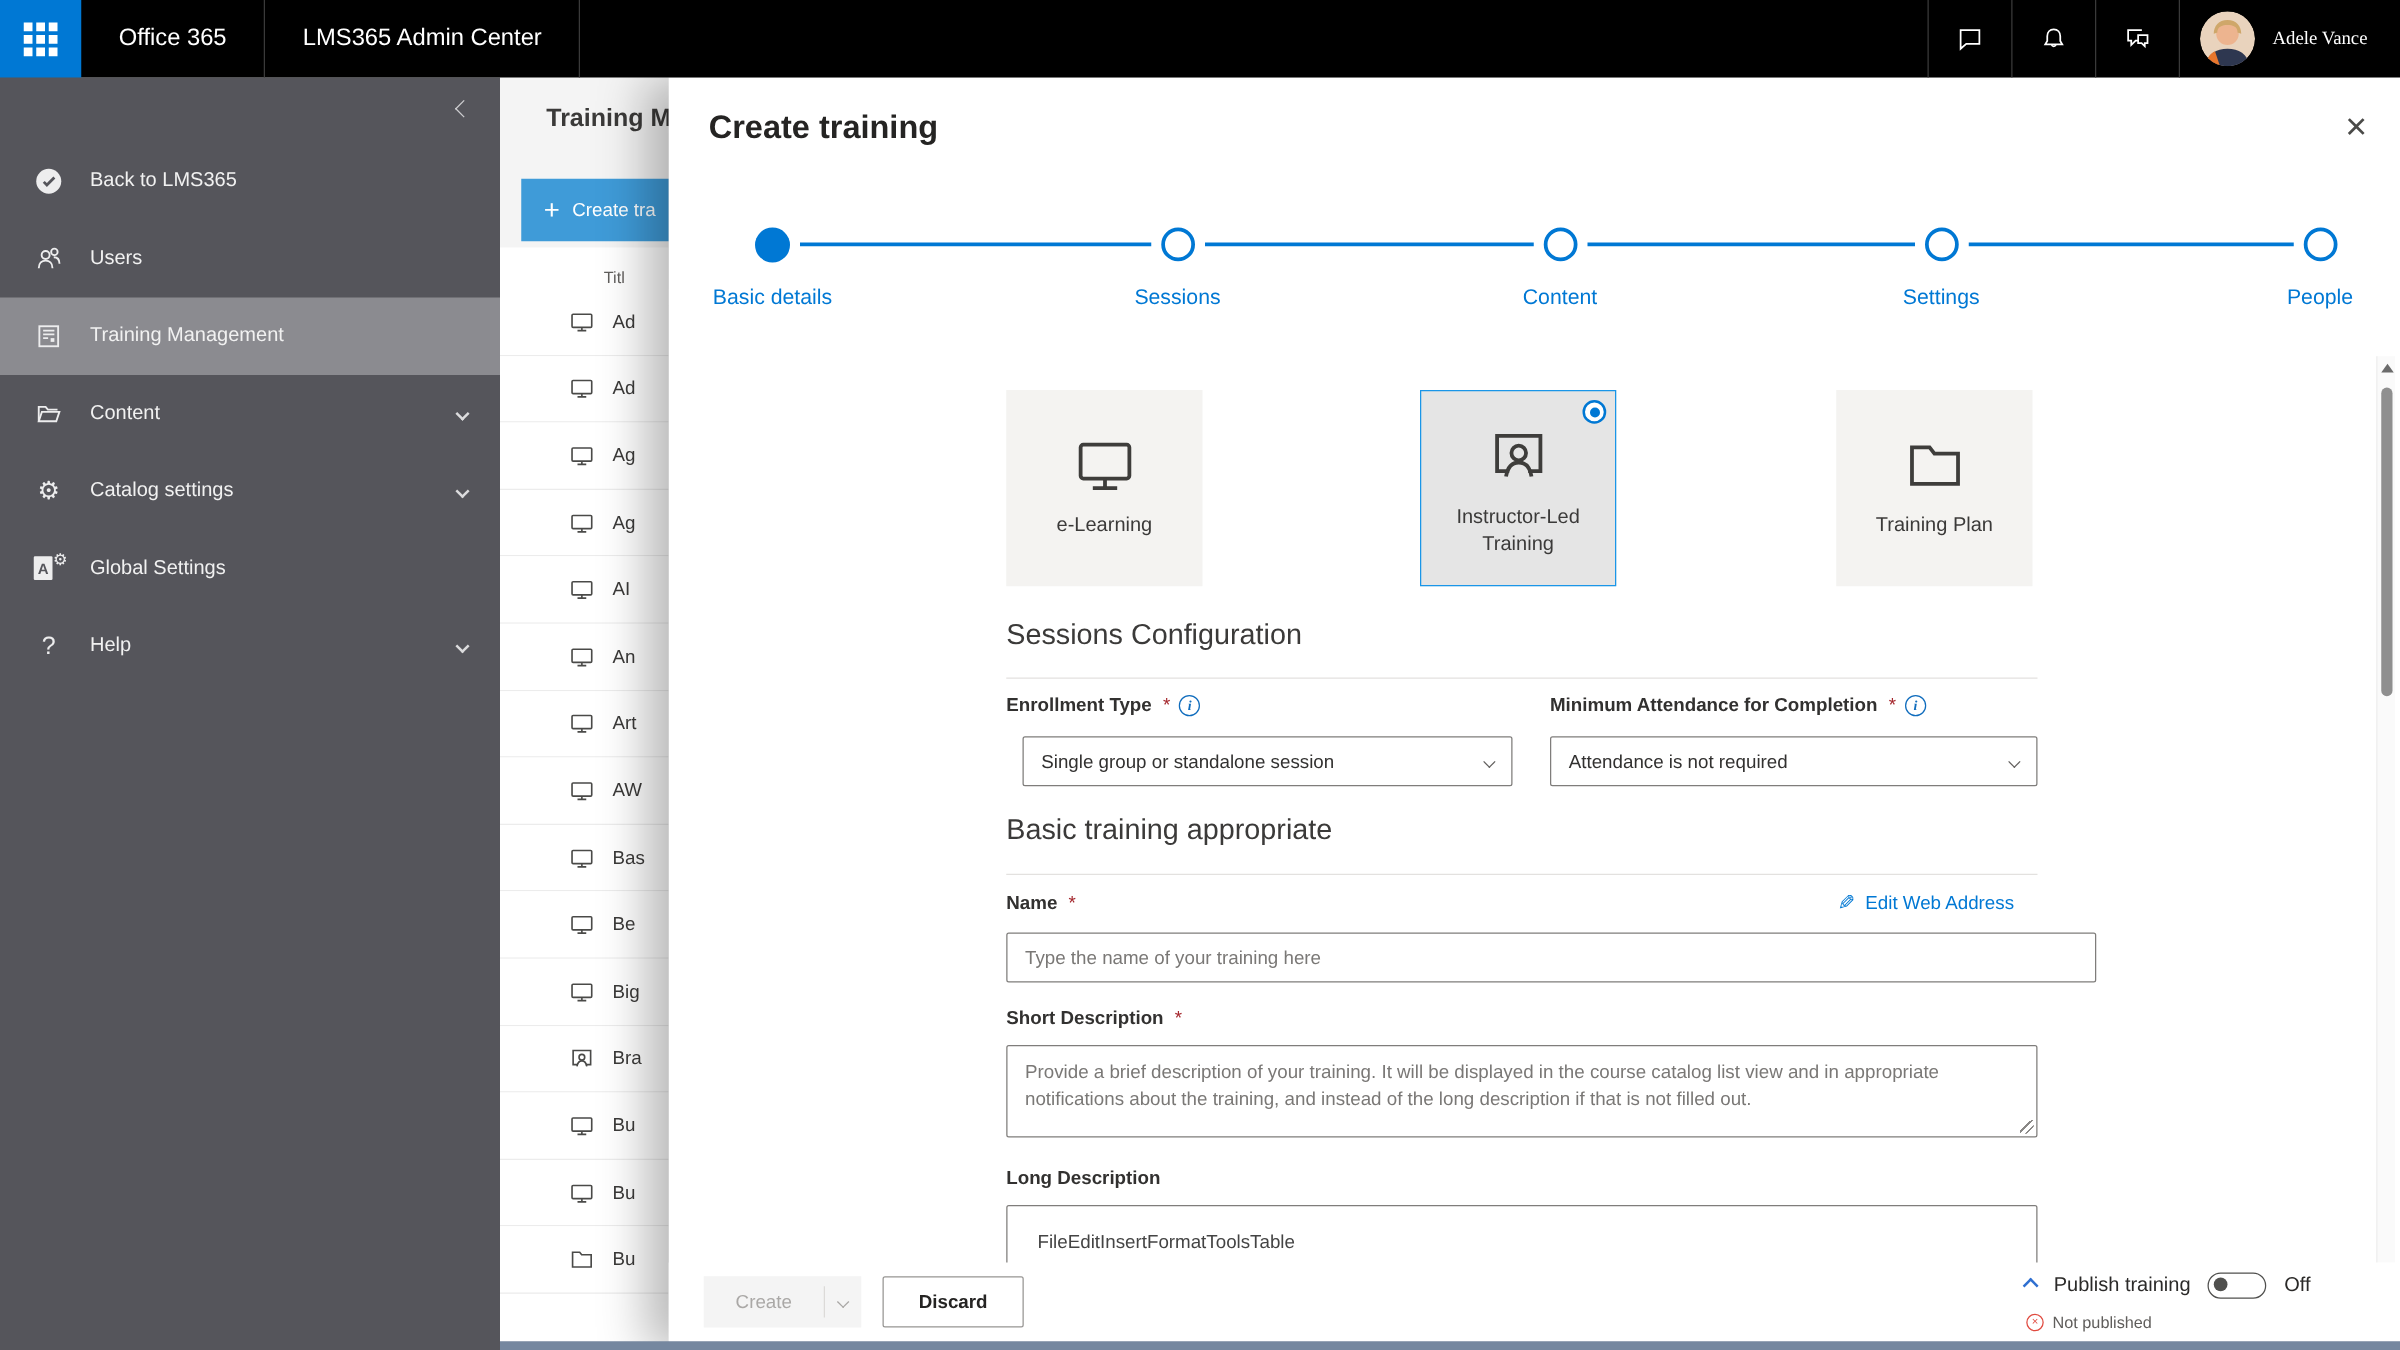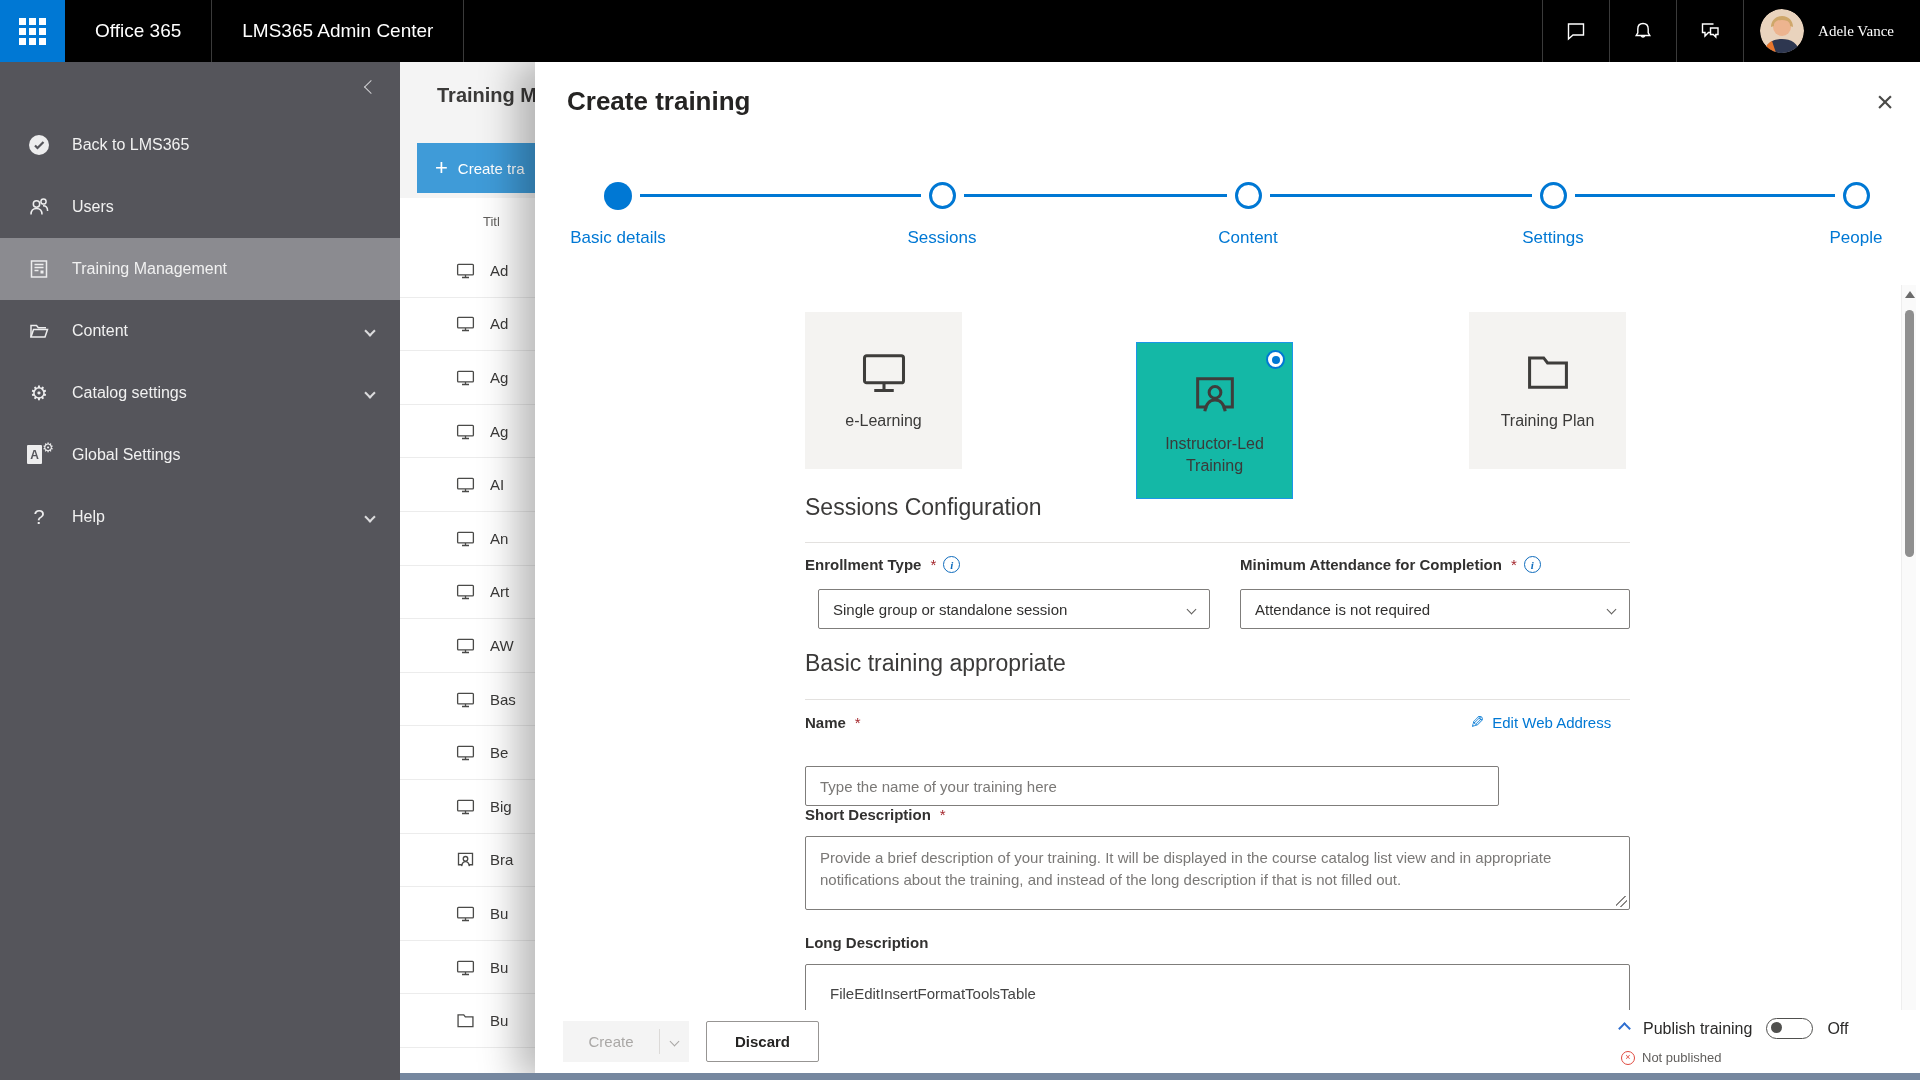--- a/index.html
+++ b/index.html
@@ -39,38 +39,38 @@
   .gs-wrap { position:relative; width:24px; height:22px; }
   .gs-doc { position:absolute; left:0; top:1px; width:15px; height:19px; background:#ededee; color:#55555b; font-size:12px; font-weight:bold; display:flex; align-items:center; justify-content:center; border-radius:1px; }
   .gs-gear { position:absolute; right:-3px; top:-4px; font-size:13px; color:#ededee; }
 
   
   .list-panel { position:absolute; left:400px; top:62px; width:135px; height:1018px; background:#f4f4f4; overflow:hidden; z-index:20; }
   .lp-title { position:absolute; left:37px; top:22px; font-size:20px; font-weight:600; color:#3b3a39; white-space:nowrap; }
   .lp-create { position:absolute; left:17px; top:81px; width:140px; height:50px; background:#3f9bd8; color:#fff; border:none; font-size:15px; display:flex; align-items:center; gap:10px; padding-left:18px; cursor:pointer; font-family:inherit; }
   .lp-plus { font-size:22px; font-weight:300; line-height:1; }
   .lp-header { position:absolute; left:0; top:136px; width:135px; height:47px; background:#fff; border-bottom:1px solid #e8e8e8; display:flex; align-items:center; padding-left:83px; font-size:13px; color:#605e5c; }
-  .lp-rows { position:absolute; left:0; top:182px; width:135px; bottom:0; background:#fff; }
+  .lp-rows { position:absolute; left:0; top:169px; width:135px; bottom:0; background:#fff; }
   .lp-row { height:53.6px; display:flex; align-items:center; border-bottom:1px solid #ececec; padding-left:55px; gap:14px; font-size:15px; color:#3b3a39; white-space:nowrap; cursor:pointer; background:#fff; }
   .ric { width:21px; height:21px; fill:none; stroke:#4a4a48; stroke-width:1.5; flex:0 0 auto; }
 
   
   .modal { position:absolute; left:535px; top:62px; width:1385px; height:1018px; background:#fff; z-index:30; box-shadow:-18px 0 36px rgba(0,0,0,.28); }
   .m-close { position:absolute; left:1332px; top:22px; width:36px; height:36px; border:none; background:transparent; font-size:30px; font-weight:300; color:#4a4a48; cursor:pointer; line-height:36px; text-align:center; font-family:inherit; }
   .m-title { position:absolute; left:32px; top:24px; font-size:26px; font-weight:600; color:#252423; }
 
   .step-dot { position:absolute; width:28px; height:28px; border-radius:50%; background:#0078d4; top:120px; cursor:pointer; }
   .step-ring { position:absolute; width:27px; height:27px; border-radius:50%; background:#fff; border:3px solid #0078d4; top:120px; cursor:pointer; }
   .step-line { position:absolute; height:3px; background:#0078d4; top:132px; }
   .step-label { position:absolute; top:166px; width:160px; text-align:center; font-size:17px; color:#0078d4; cursor:pointer; }
 
   .tcard { position:absolute; top:250px; width:157px; height:157px; background:#f4f3f1; display:flex; flex-direction:column; align-items:center; cursor:pointer; }
   .tcard svg { width:52px; height:52px; fill:none; stroke:#3e3d3b; stroke-width:1.4; margin-top:34px; }
   .tcard .tc-label { margin-top:12px; font-size:16px; color:#3b3a39; text-align:center; line-height:1.35; }
-  .tcard.selected { background:#14b8a6; border:1.5px solid #1a96e8;margin-top:30px; }
+  .tcard.selected { background:#e5e5e5; border:1.5px solid #1a96e8; }
   .tcard.selected svg { margin-top:26px; }
   .tc-radio { position:absolute; top:7px; right:7px; width:19px; height:19px; border:2px solid #0078d4; border-radius:50%; background:#fff; }
   .tc-radio::after { content:''; position:absolute; inset:3.5px; border-radius:50%; background:#0078d4; }
 
   .m-heading { position:absolute; left:270px; font-size:23px; font-weight:400; color:#3b3a39; }
   .m-divider { position:absolute; left:270px; width:825px; height:1px; background:#e3e1df; }
   .f-label { position:absolute; font-size:15px; font-weight:700; color:#323130; display:flex; align-items:center; gap:7px; }
   .req { color:#a4262c; font-weight:400; margin-left:2px; }
   .info-i { width:17px; height:17px; border:1.4px solid #0f6cbd; border-radius:50%; color:#0f6cbd; font-size:11px; font-style:italic; font-weight:600; display:inline-flex; align-items:center; justify-content:center; cursor:pointer; font-family:"Liberation Serif", serif; }
   .dropdown { position:absolute; height:40px; border:1px solid #7f7d7b; border-radius:2px; background:#fff; display:flex; align-items:center; padding:0 14px; font-size:15px; color:#323130; cursor:pointer; }
@@ -429,21 +429,21 @@
     <div class="m-divider" style="top:637px"></div>
 
     <div class="f-label" style="left:270px; top:652px">
       <span>Name</span>
         <span class="req">*</span>
     </div>
     <div class="link" style="position:absolute; left:935px; top:650px">
       <span class="pencil">✎</span>
       <span>Edit Web Address</span>
     </div>
-    <input class="txt-input" style="left: 270px; top: 684px; width: 694px; height: 40px; margin-top: 20px;" type="text" placeholder="Type the name of your training here">
+    <input class="txt-input" style="left: 270px; top: 684px; width: 872px; height: 40px;" type="text" placeholder="Type the name of your training here">
 
     <div class="f-label" style="left:270px; top:744px">
       <span>Short Description</span>
         <span class="req">*</span>
     </div>
     <textarea class="txt-area" style="left: 270px; top: 774px; width: 825px; height: 74px;" placeholder="Provide a brief description of your training. It will be displayed in the course catalog list view and in appropriate notifications about the training, and instead of the long description if that is not filled out."></textarea>
     <span class="resize-grip" style="left:1081px; top:834px"></span>
 
     <div class="f-label" style="left:270px; top:872px">
       <span>Long Description</span>

